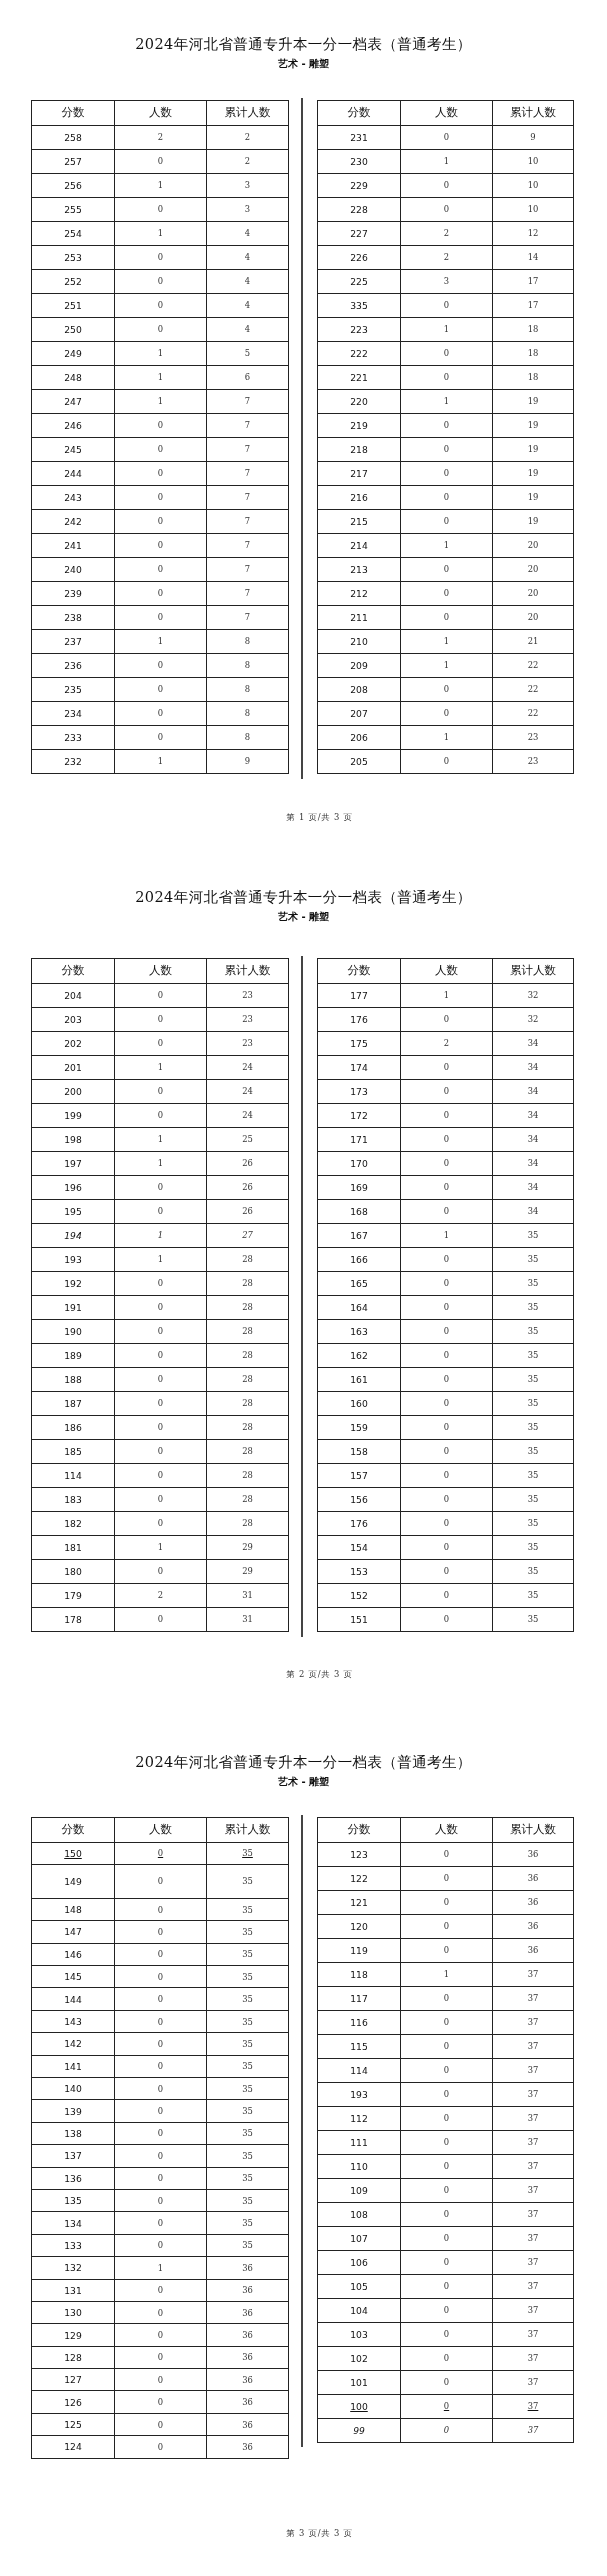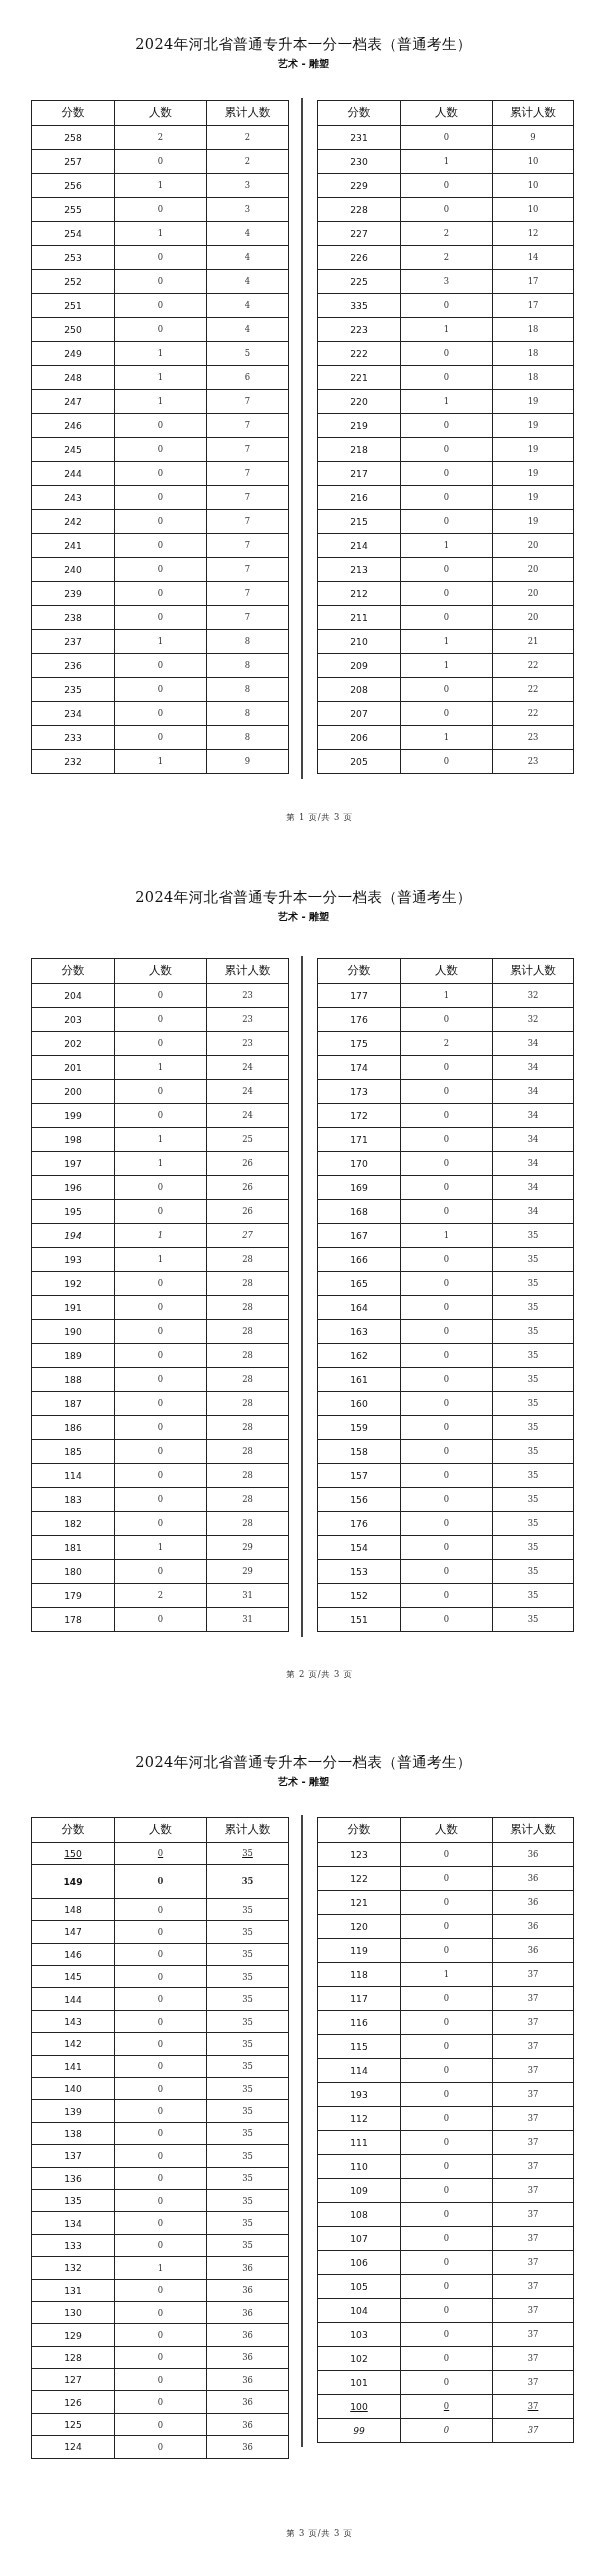--- a/index.html
+++ b/index.html
@@ -657,21 +657,21 @@
             <th>人数</th>
             <th>累计人数</th>
           </tr>
         </thead>
         <tbody>
           <tr style="height: 22.4px; text-decoration: underline;">
             <td class="score">150</td>
             <td class="num">0</td>
             <td class="num">35</td>
           </tr>
-          <tr style="height: 34px; font-weight: bold;">
+          <tr style="height: 34px;">
             <td class="score">149</td>
             <td class="num">0</td>
             <td class="num">35</td>
           </tr>
           <tr style="height: 22.4px;">
             <td class="score">148</td>
             <td class="num">0</td>
             <td class="num">35</td>
           </tr>
           <tr style="height: 22.4px;">

